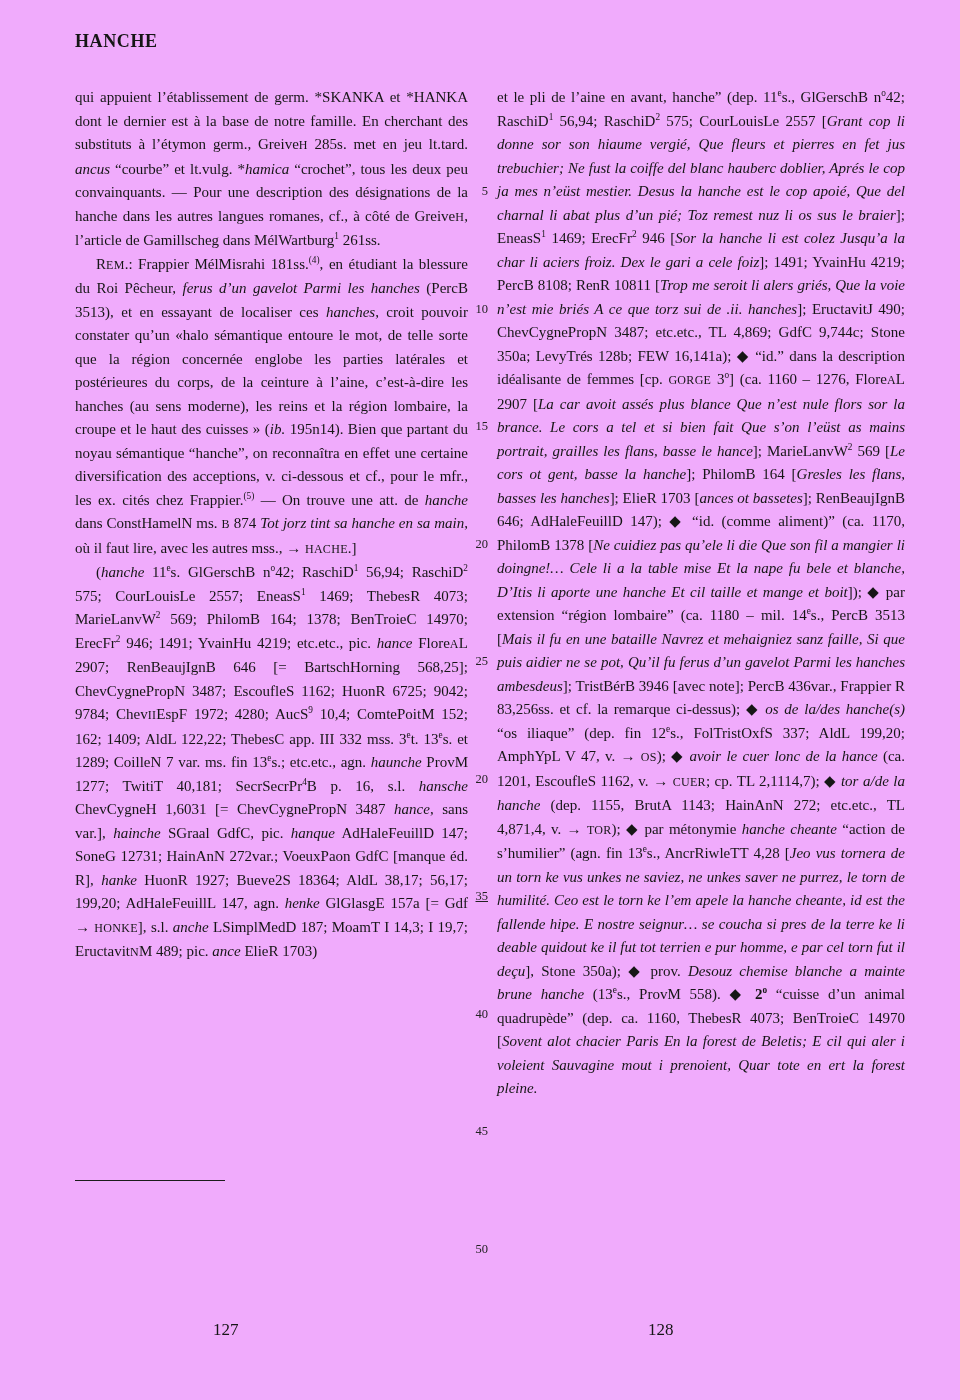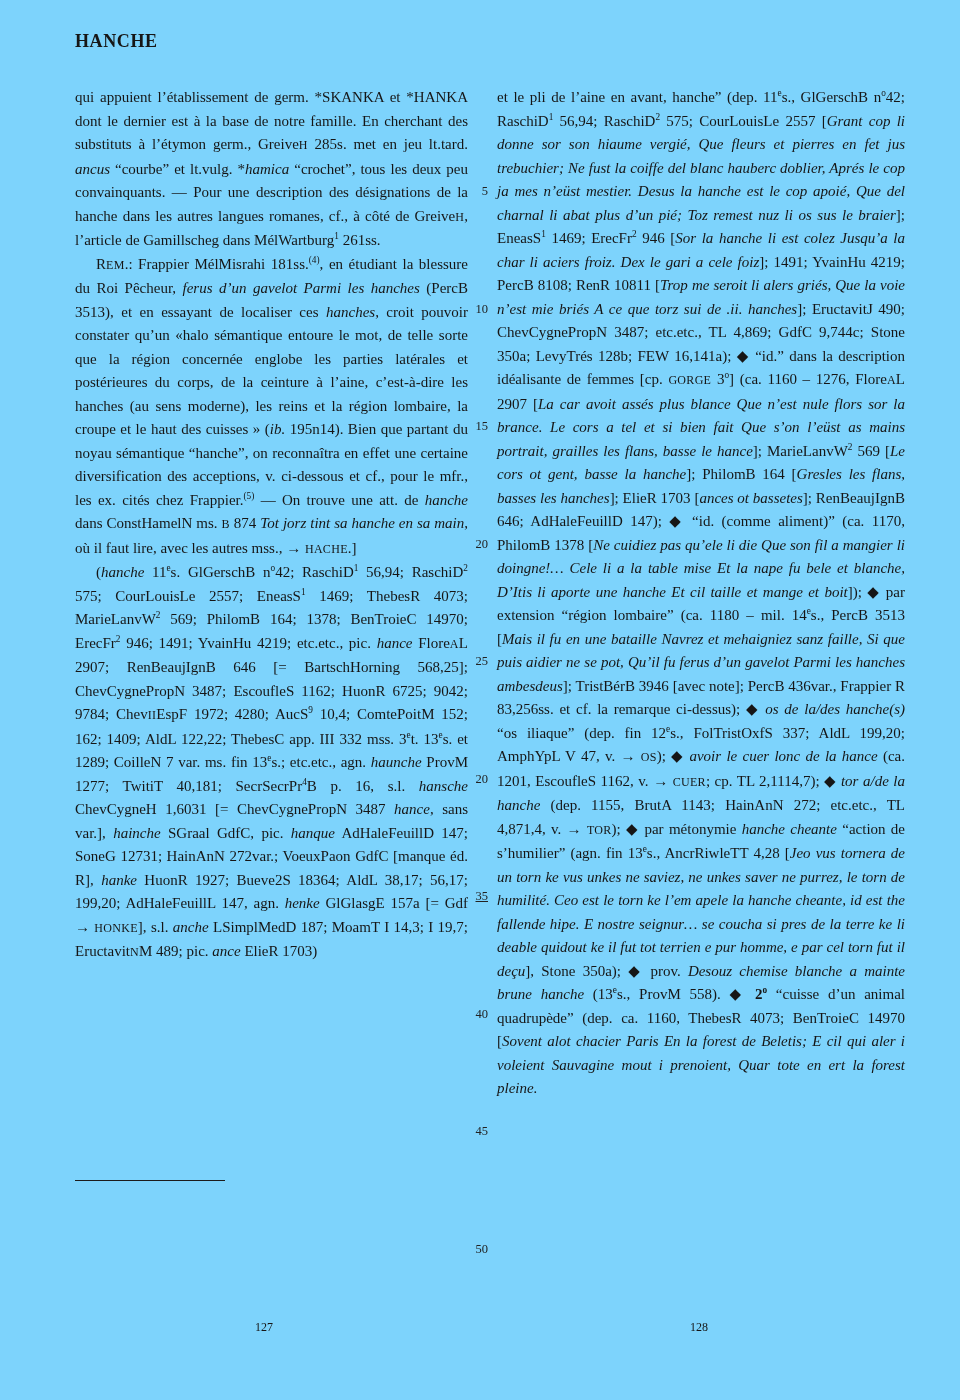--- a/index.html
+++ b/index.html
@@ -1,17 +1,17 @@
 <!DOCTYPE html>
 <html><head>
 <meta charset="utf-8">
 <style>
   html, body { margin:0; padding:0; background:#ffffff; }
   .page {
-    position:relative; width:960px; height:1400px; background:#7dd3fc;
+    position:relative; width:960px; height:1400px; background:#f0abfc;
     font-family:"Liberation Serif","DejaVu Serif",serif;
     color:#161616; overflow:hidden;
   }
   .running-head {
     position:absolute; left:75px; top:31px;
     font-size:18px; font-weight:bold; letter-spacing:0.6px;
   }
   .col {
     position:absolute; top:86px;
     font-size:15px; line-height:23.5px;
@@ -28,21 +28,21 @@
   .gutter-num {
     position:absolute; right:0; width:38px; height:23.5px; line-height:23.5px;
     text-align:right; font-size:12.5px; color:#222;
   }
   .footnotes {
     position:absolute; left:75px; top:1180px; width:393px;
     font-size:15.6px; line-height:23px;
   }
   .fn-rule { width:150px; border-top:1.6px solid #1c1c1c; margin-bottom:7px; }
   .page-number {
-    position:absolute; top:1320px; width:60px; text-align:right; font-size:12px;
+    position:absolute; top:1320px; width:60px; text-align:left; font-size:17px;
   }
   .page-number-left  { left:213px; }
   .page-number-right { left:648px; }
 </style>
 </head>
 <body>
 
 <div class="page">
 
   <div class="running-head">HANCHE</div>

